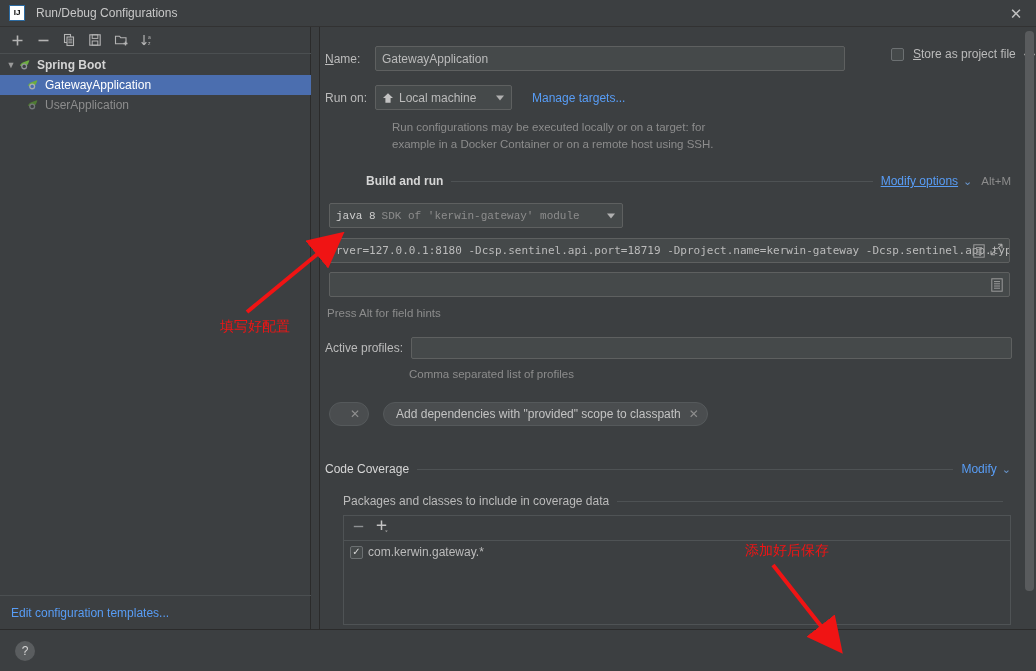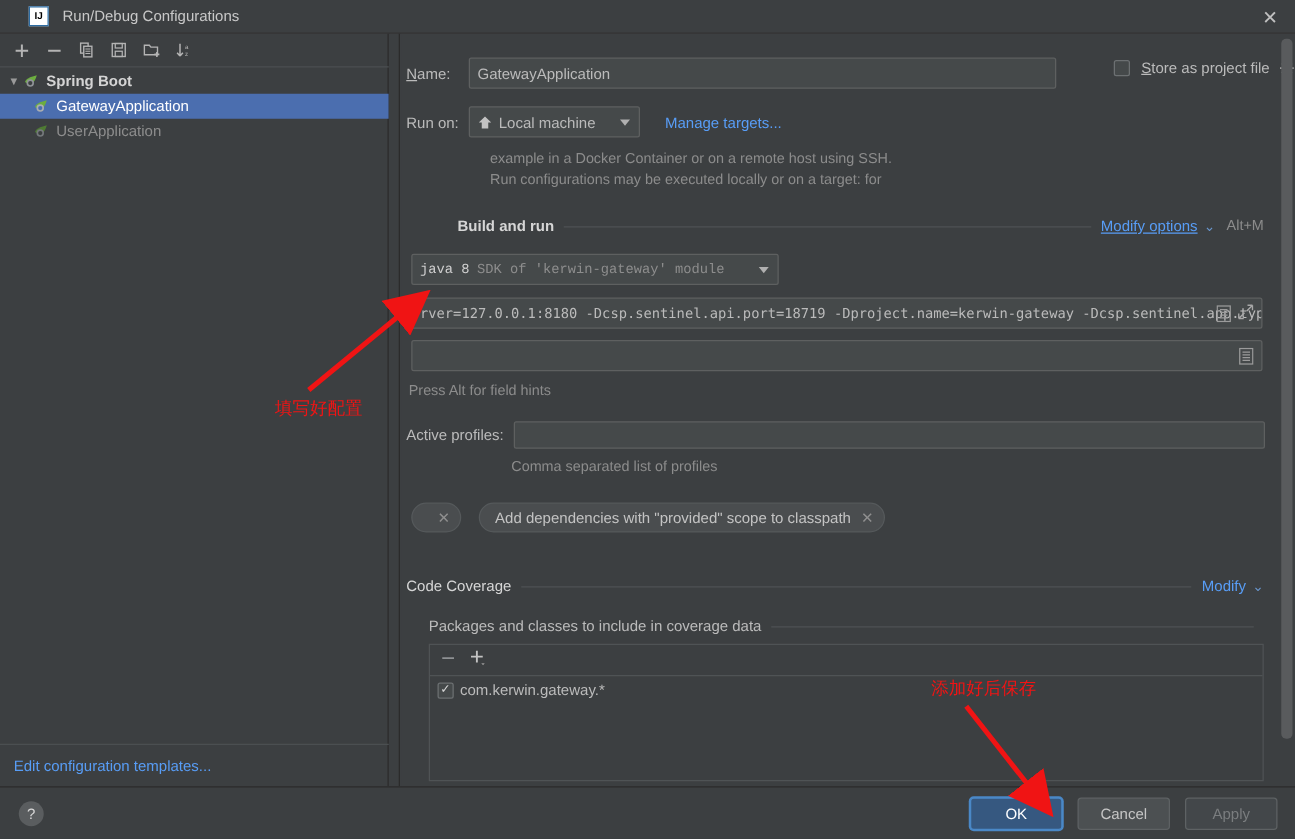--- a/index.html
+++ b/index.html
@@ -19,21 +19,21 @@
   }
 
   
   .titlebar {
     position: absolute; left: 0; top: 0; width: 1036px; height: 27px;
     background: #3c3f41;
     border-bottom: 1px solid #323232;
     display: flex; align-items: center;
   }
   .ij-logo {
-    width: 16px; height: 16px; margin-left: 23px;
+    width: 16px; height: 16px; margin-left: 9px;
     background: #ffffff;
     border: 1px solid #2d6ca2;
     display: flex; align-items: center; justify-content: center;
     font-size: 8px; font-weight: bold; color: #000; line-height: 1;
     font-family: "Liberation Sans", sans-serif;
   }
   .title-text {
     margin-left: 11px; font-size: 12px; color: #c8c8c8;
   }
   .win-close {
@@ -353,22 +353,22 @@
             <path d="M6 1.2L11 6H8.6v4.8H3.4V6H1z" fill="#c2c2c2"></path>
           </svg>
         </span>
         <span>Local machine</span>
         <span class="arrow"></span>
       </div>
       <span class="link" style="margin-left:20px;">Manage targets...</span>
     </div>
 
     <div style="position:absolute; left:71px; top:92px; line-height:17px;">
+      <div class="hint">Run configurations may be executed locally or on a target: for</div>
       <div class="hint">example in a Docker Container or on a remote host using SSH.</div>
-      <div class="hint">Run configurations may be executed locally or on a target: for</div>
     </div>
 
     <div class="sect-hdr" style="position:absolute; left:4px; top:147px; width:686px;padding-left:41px;">
       <span class="sect-title">Build and run</span>
       <span class="sect-line"></span>
       <span class="link" style="text-decoration:underline;">Modify options</span>
       <span style="color:#6a98d0; margin-left:5px; font-size:11px;">⌄</span>
       <span class="hint" style="margin-left:9px;">Alt+M</span>
     </div>
 
@@ -457,25 +457,20 @@
     </div>
 
   </div>
 
   <div class="vscroll">
     <div class="thumb"></div>
   </div>
 
   <div class="bottombar">
     <div class="help-btn">?</div>
-    <div style="margin-left:auto; display:flex; align-items:center; gap:12px; margin-right:14px;">
-      <div class="dlg-btn primary">OK</div>
-      <div class="dlg-btn">Cancel</div>
-      <div class="dlg-btn disabled">Apply</div>
-    </div>
   </div>
 
   <svg class="anno-svg" width="1036" height="671">
     <defs>
       <marker id="ah1" markerWidth="9" markerHeight="9" refX="3" refY="4.5" orient="auto">
         <path d="M0,0 L9,4.5 L0,9 z" fill="#f01414"></path>
       </marker>
     </defs>
     <line x1="247" y1="312" x2="326" y2="247" stroke="#f01414" stroke-width="4" marker-end="url(#ah1)"></line>
     <line x1="773" y1="565" x2="828" y2="635" stroke="#f01414" stroke-width="4" marker-end="url(#ah1)"></line>

